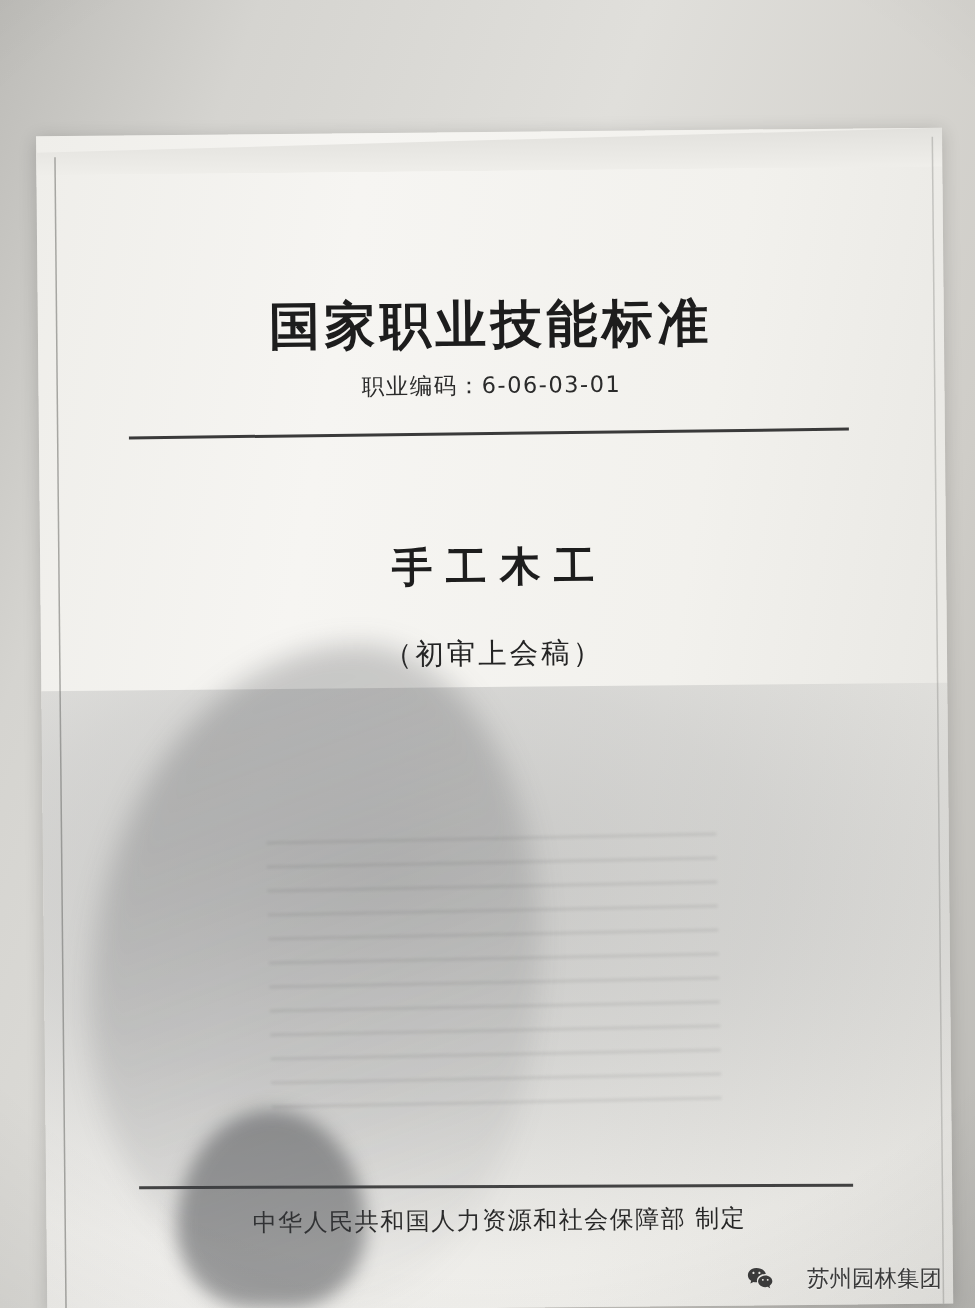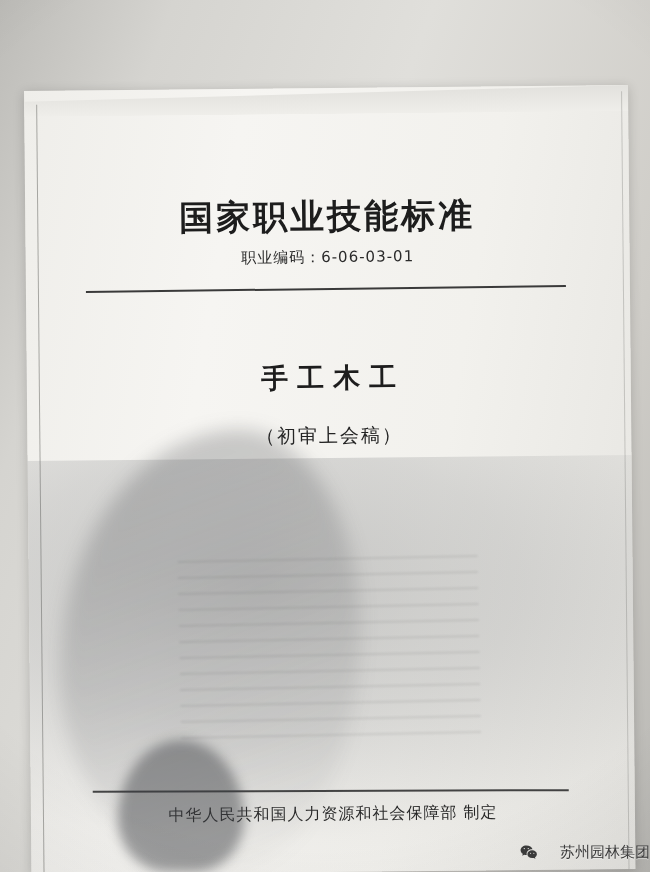--- a/index.html
+++ b/index.html
@@ -212,21 +212,21 @@
   #vignette {
     position: absolute;
     inset: 0;
     background: radial-gradient(130% 95% at 50% 45%, rgba(0,0,0,0) 55%, rgba(0,0,0,0.16) 100%);
     pointer-events: none;
   }
 
   
   #watermark {
     position: absolute;
-    right: 0;
+    right: 22px;
     bottom: 10px;
     display: flex;
     align-items: center;
     gap: 22px;
     color: #3b3b3b;
     font-family: "DejaVu Sans", "Liberation Sans", sans-serif;
     font-size: 15px;
     text-shadow: 0 1px 1px rgba(255,255,255,.55);
   }
   #wechat-icon {

